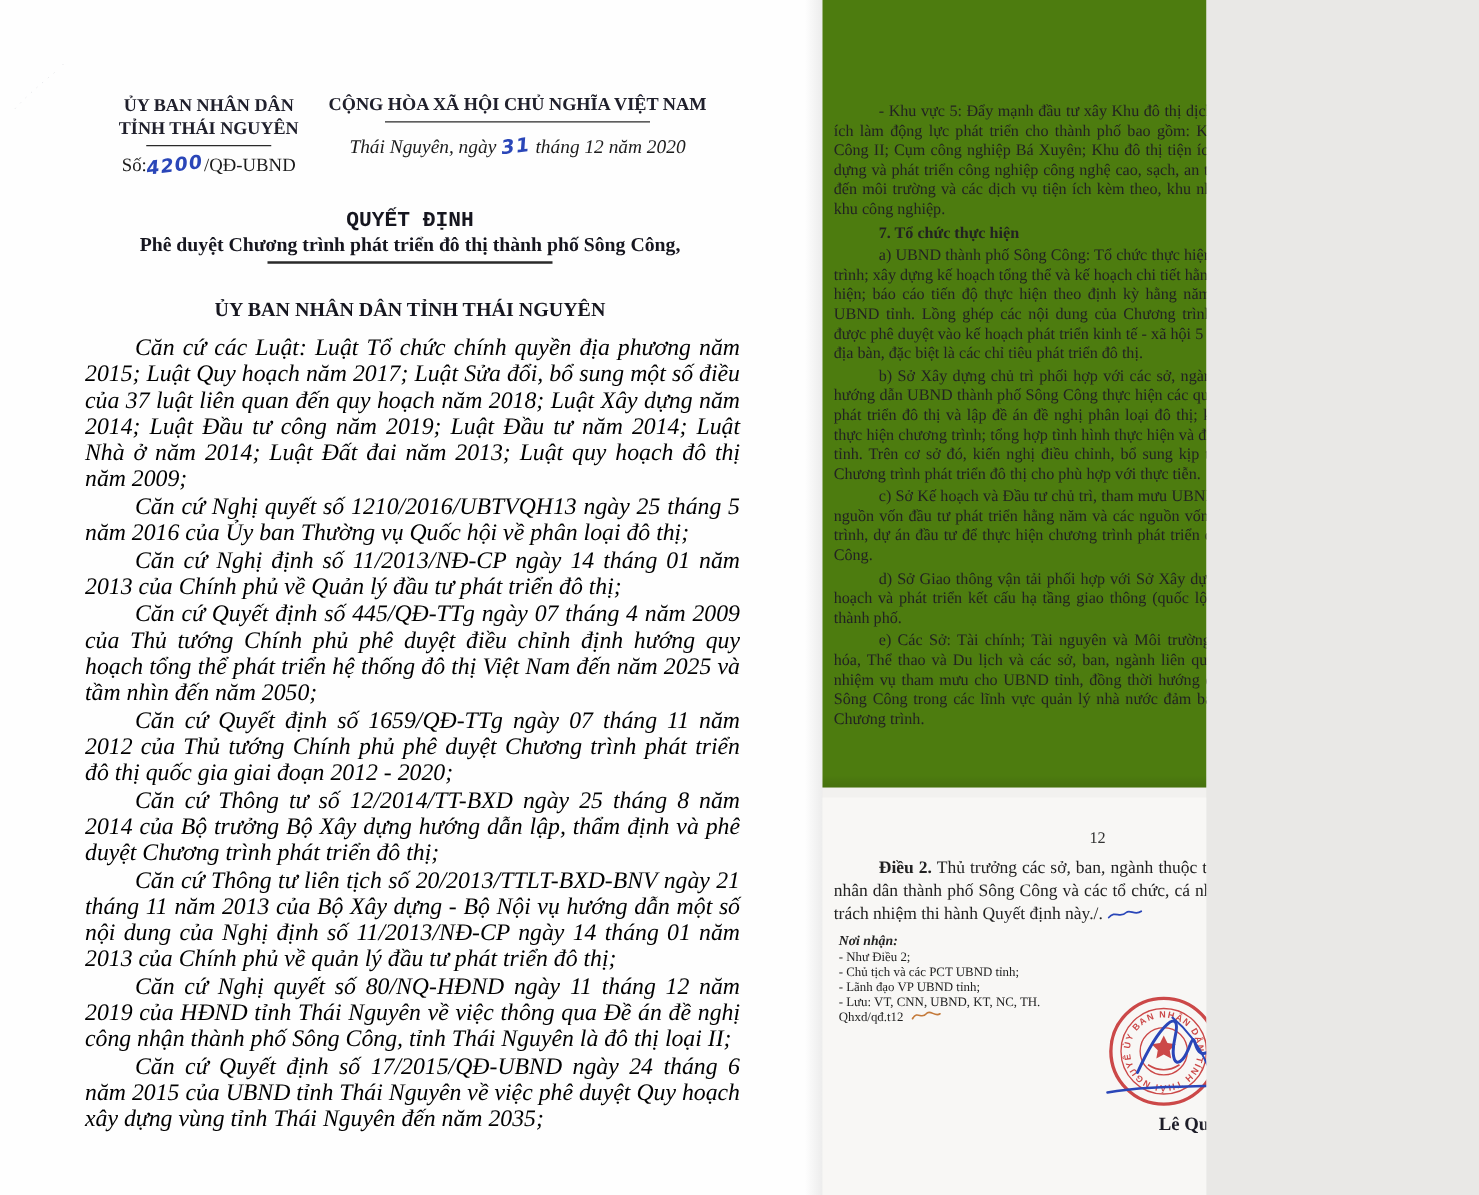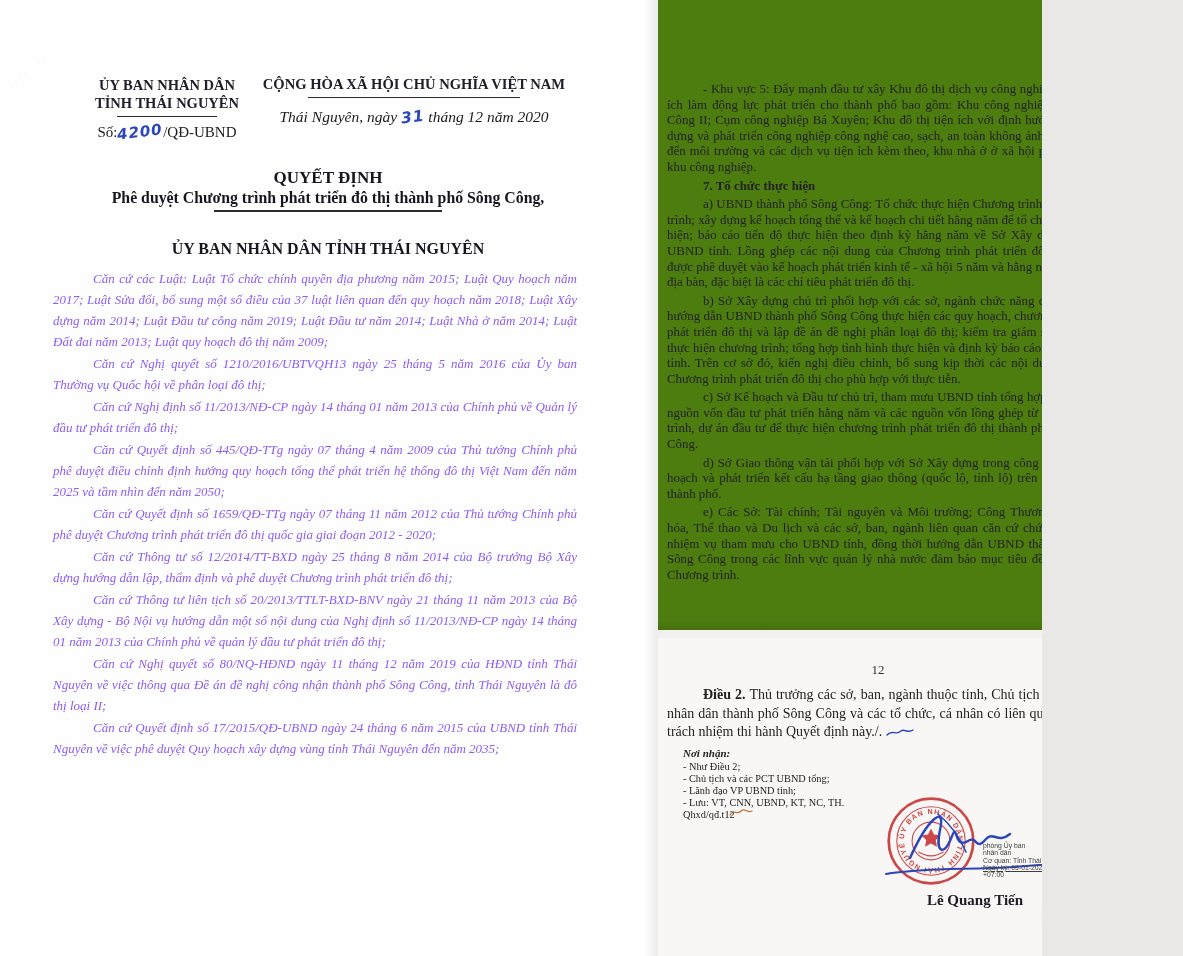--- a/index.html
+++ b/index.html
@@ -1,42 +1,42 @@
 <!DOCTYPE html>
 <html><head>
 <meta charset="utf-8">
 <style>
   html,body{margin:0;padding:0;background:#e9e8e6;}
-  .canvas{position:relative;width:1042px;height:956px;background:#f2f1ef;overflow:hidden;
+  .canvas{position:relative;width:965px;height:956px;background:#f2f1ef;overflow:hidden;
           font-family:"Liberation Serif", serif;color:#1b1b1b;}
 
   
   .page-left{position:absolute;left:0;top:0;width:658px;height:956px;background:#fefefe;}
   .page-left::after{content:"";position:absolute;right:0;top:0;width:14px;height:100%;
           background:linear-gradient(to right, rgba(0,0,0,0), rgba(0,0,0,0.07));}
   .hdr-left{position:absolute;left:58px;top:76px;width:218px;text-align:center;
           font-weight:bold;font-size:14.5px;line-height:18px;color:#20202c;}
   .rule{border-bottom:1.6px solid #2a2a2a;height:0;margin:4px auto 0;}
   .rule-org{width:100px;}
   .doc-number{position:absolute;left:58px;top:123px;width:218px;text-align:center;font-size:15px;}
   .hand{display:inline-block;font-family:"DejaVu Sans",sans-serif;font-style:italic;font-weight:bold;
           color:#2a46b8;transform:rotate(-7deg);letter-spacing:1px;}
   .hdr-right{position:absolute;left:256px;top:76px;width:316px;text-align:center;}
   .motto1{font-weight:bold;font-size:14.6px;color:#20202c;}
   .motto2{font-weight:bold;font-size:16px;margin-top:2px;color:#20202c;}
   .rule-motto{width:212px;}
   .date-line{margin-top:10px;font-style:italic;font-size:15.5px;}
   .title-block{position:absolute;left:58px;top:168px;width:540px;text-align:center;color:#16161f;}
-  .doc-title{font-weight:bold;font-size:17px;}
+  .doc-title{font-weight:bold;font-size:17px;font-family:Liberation Mono, monospace;}
   .doc-subtitle{font-weight:bold;font-size:15.8px;line-height:20px;}
   .rule-title{width:228px;border-bottom-width:2px;margin-top:2px;}
   .issuer{position:absolute;left:58px;top:240px;width:540px;text-align:center;
           font-weight:bold;font-size:16px;color:#16161f;}
-  .body-left{position:absolute;left:53px;top:268px;width:524px;font-style:italic;
-          font-size:13px;line-height:21px;text-align:justify;color:#8b5cf6;}
+  .body-left{position:absolute;left:68px;top:268px;width:524px;font-style:italic;
+          font-size:19px;line-height:21px;text-align:justify;color:#000000;}
   .body-left p{margin:0 0 1px;text-indent:40px;}
 
   
   .page-rt{position:absolute;left:658px;top:0;width:487px;height:630px;background:#4d7c0f;
           border-right:1px solid #e3e2df;}
   .page-rt::after{content:"";position:absolute;left:0;bottom:0;width:100%;height:10px;
           background:linear-gradient(to bottom, rgba(0,0,0,0), rgba(0,0,0,0.09));}
   .rt-body{position:absolute;left:9px;top:82px;width:414px;font-size:12.9px;line-height:15.6px;
           text-align:justify;color:#222;}
   .rt-body p{margin:0 0 3px;text-indent:36px;}
@@ -44,21 +44,21 @@
 
   
   .page-rb{position:absolute;left:658px;top:638px;width:482px;height:318px;background:#f8f7f5;
           border-right:1.5px solid #5a5953;}
   .edge-strip{position:absolute;left:1141px;top:638px;width:9px;height:318px;
           background:linear-gradient(to right,#c8c7c3,#efeeec);}
   .pg-num{position:absolute;left:0;top:24px;width:440px;text-align:center;font-size:13px;color:#333;}
   .article{position:absolute;left:9px;top:48px;width:418px;margin:0;font-size:14px;
           line-height:18.6px;text-align:justify;text-indent:36px;color:#222;}
   .ink-inline{vertical-align:-2px;margin-left:3px;}
-  .recipients{position:absolute;left:25px;top:110px;width:200px;font-size:10.3px;
+  .recipients{position:absolute;left:13px;top:110px;width:200px;font-size:10.3px;
           line-height:11.9px;color:#222;}
   .recipients-heading{font-weight:bold;font-style:italic;font-size:11px;margin-bottom:1px;}
   .ink-orange{position:absolute;left:70px;top:168px;}
   .sig-head{position:absolute;left:232px;top:112px;width:170px;text-align:center;
           font-weight:bold;font-size:13px;line-height:15.5px;color:#1d1d28;}
   .stamp{position:absolute;left:228px;top:158px;width:90px;height:90px;opacity:0.88;}
   .signature-ink{position:absolute;left:222px;top:156px;width:200px;height:100px;}
   .digital-sig{position:absolute;left:325px;top:204px;width:120px;font-family:"Liberation Sans",sans-serif;
           font-size:6.8px;line-height:7.3px;color:#3e3e3e;}
   .digital-sig .u{text-decoration:underline;}
@@ -141,21 +141,21 @@
     <div class="pg-num">12</div>
 
     <p class="article"><b>Điều 2.</b> <span>Thủ trưởng các sở, ban, ngành thuộc tỉnh, Chủ tịch Ủy ban nhân dân thành phố Sông Công và các tổ chức, cá nhân có liên quan chịu trách nhiệm thi hành Quyết định này./.</span><svg class="ink-inline" width="30" height="11" viewBox="0 0 30 11">
           <path d="M2 8 C 7 2, 11 9, 16 4 C 19 1, 23 7, 28 3" stroke="#2a46b8" stroke-width="1.4" fill="none" stroke-linecap="round"></path>
         </svg></p>
 
     <div class="recipients">
       <div class="recipients-heading">Nơi nhận:</div>
       <div>
           <div>- Như Điều 2;</div>
-          <div>- Chủ tịch và các PCT UBND tổng;</div>
+          <div>- Chủ tịch và các PCT UBND tỉnh;</div>
           <div>- Lãnh đạo VP UBND tỉnh;</div>
           <div>- Lưu: VT, CNN, UBND, KT, NC, TH.</div>
           <div>Qhxd/qđ.t12</div>
         </div>
     </div>
     <svg class="ink-orange" width="26" height="12" viewBox="0 0 26 12">
         <path d="M2 9 C 6 2, 9 10, 13 5 C 16 1, 20 8, 24 5" stroke="#c47a3a" stroke-width="1.3" fill="none" stroke-linecap="round"></path>
       </svg>
 
 

